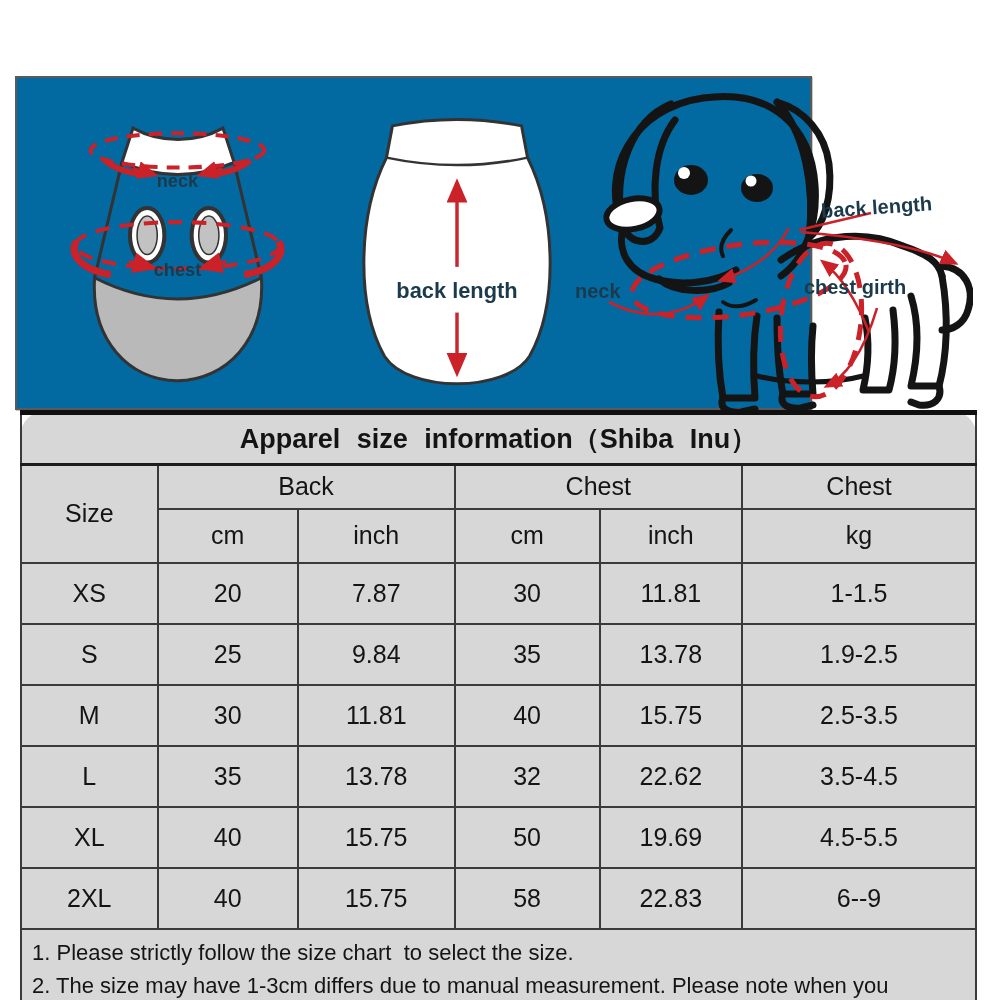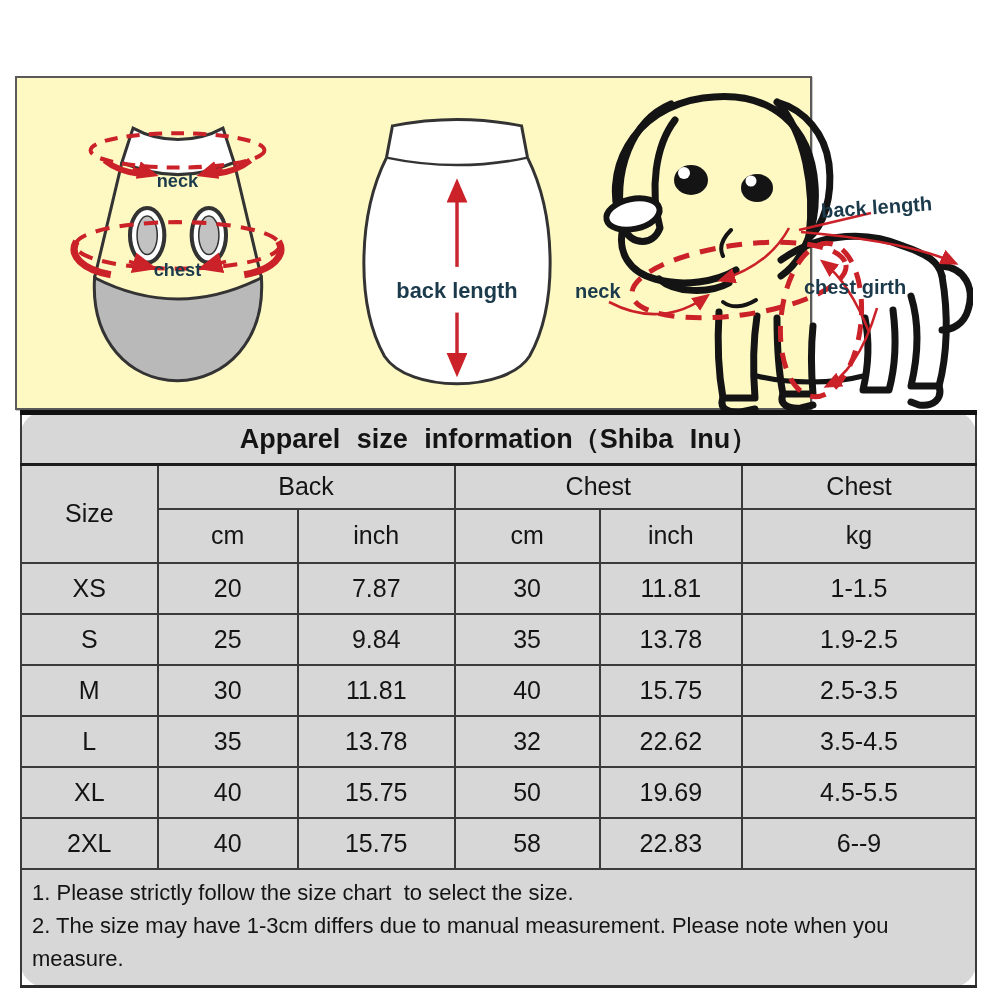--- a/index.html
+++ b/index.html
@@ -2,21 +2,21 @@
 <html><head>
 <meta charset="utf-8">
 <style>
   * { margin:0; padding:0; box-sizing:border-box; }
   html,body { width:1000px; height:1000px; background:#ffffff;
               font-family:"Liberation Sans", sans-serif; color:#161616; }
   body { position:relative; overflow:hidden; }
 
   
   .illus-panel { position:absolute; left:15px; top:76px; width:797px; height:334px;
-                 background:#fef9c3; border:2px solid #5a5a5a;
+                 background:#0369a1; border:2px solid #5a5a5a;
                  box-shadow:1px 1px 0 #c9c9c9; }
   .illus-panel svg { position:absolute; }
   .svg-front { left:35px;  top:38px;  width:252px; height:278px; }
   .svg-back  { left:322px; top:28px;  width:236px; height:288px; }
   .svg-dog   { left:552px; top:2px;   width:404px; height:330px; }
 
   svg text.lbl { font-family:"Liberation Sans", sans-serif; font-weight:bold;
                  fill:#1b3a4b; }
 
   
@@ -25,21 +25,21 @@
                      table-layout:fixed;
                      border-left:2px solid #3a3a3a; border-right:2px solid #3a3a3a;
                      border-top:5px solid #101010; border-bottom:3px solid #2a2a2a;border-radius:27px; }
   table.size-table td, table.size-table th {
       border:2px solid #3a3a3a; text-align:center; vertical-align:middle;
       font-weight:normal; font-size:25px; color:#141414; }
   tr.title-row td { font-size:27px; font-weight:bold; word-spacing:9px;
                     height:52px; border-bottom:3px solid #1d1d1d; }
   tr.group-row th { height:44px; }
   tr.unit-row  th { height:54px; }
-  tr.data-row  td { height:51px; }
+  tr.data-row  td { height:61px; }
   tr.notes-row td { text-align:left; padding:6px 10px 10px 10px; font-size:22px;
                     line-height:1.5; white-space:pre-wrap; height:96px;
                     vertical-align:top; }
 </style>
 </head>
 <body>
 
 <svg width="0" height="0" style="position:absolute">
   <defs>
     <marker id="ra" markerWidth="9" markerHeight="8" refX="5.5" refY="3" orient="auto">

